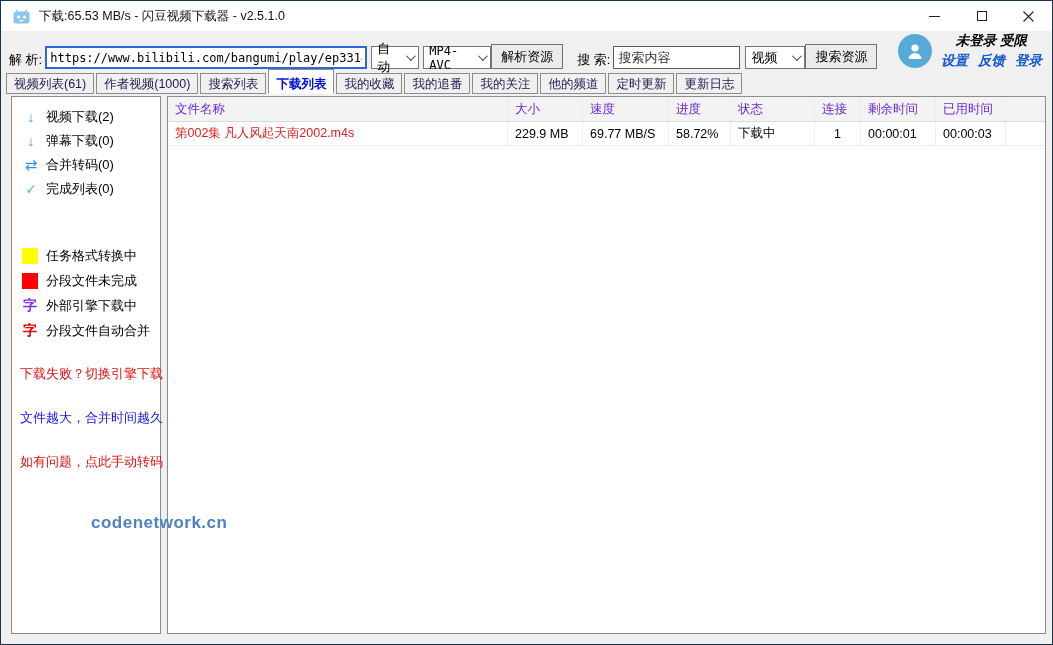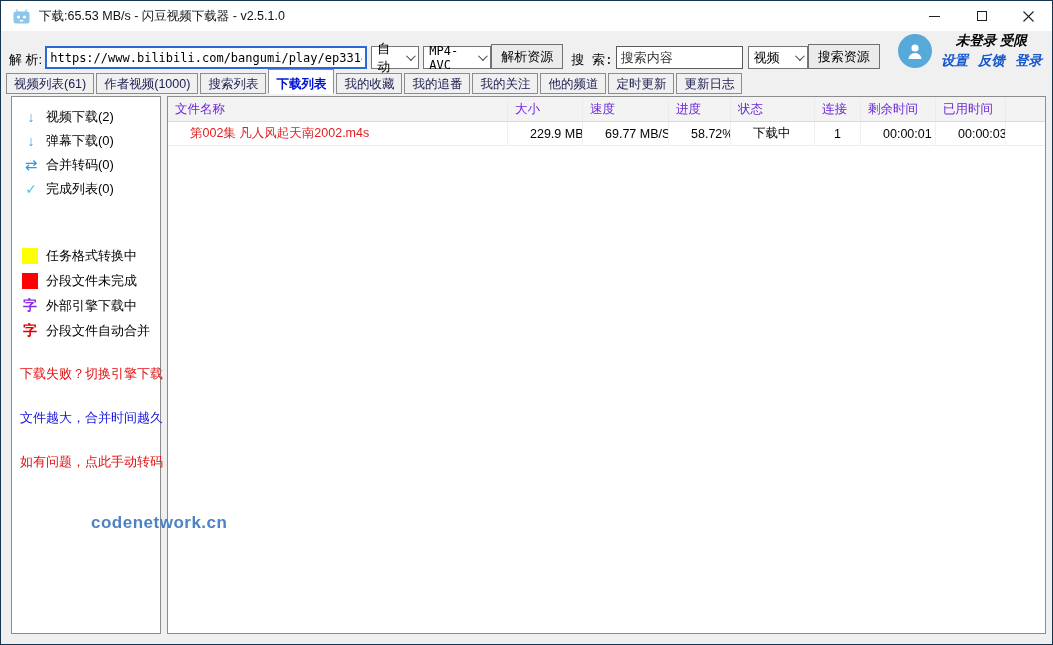--- a/index.html
+++ b/index.html
@@ -24,21 +24,21 @@
                font-family:"DejaVu Sans Mono","Liberation Mono",monospace; font-size:12px; padding:0 3px; outline:none; }
   .combo { height:23px; background:#fff; border:1px solid #767676; display:flex; align-items:center;
            justify-content:space-between; padding:0 5px 0 5px; margin-left:4px; cursor:default; }
   .combo-auto { width:48px; }
   .combo-fmt { width:68px; font-family:"DejaVu Sans Mono","Liberation Mono",monospace; font-size:12px; }
   .combo-vtype { width:60px; margin-left:5px; }
   .chev { width:7px; height:7px; border-right:1.5px solid #444; border-bottom:1.5px solid #444;
           transform:rotate(45deg) translateY(-2px); margin-left:4px; flex:none; }
   .btn { height:25px; background:#ebebeb; border:1px solid #707070; font-size:13px;
          padding:0 9px; margin-left:0; font-family:inherit; cursor:default; }
-  .search-label { margin-left:8px;font-family:Liberation Mono, monospace; }
+  .search-label { margin-left:14px; }
   .search-input { width:127px; height:23px; border:1px solid #5c5c5c; background:#fff;
                   font-size:13px; padding:0 4px; font-family:inherit; outline:none; }
   .search-input::placeholder { color:#333; opacity:1; }
 
   .account { position:absolute; right:10px; top:1px; display:flex; align-items:center; z-index:20;font-style:italic; }
   .avatar { width:34px; height:34px; border-radius:50%; background:#57a9d9; flex:none;
             display:flex; align-items:center; justify-content:center; }
   .acct-col { margin-left:9px; text-align:center; }
   .acct-status { font-weight:bold; font-size:13.5px; color:#000; white-space:nowrap; }
   .acct-links { margin-top:2px; display:flex; gap:10px; justify-content:center; }
@@ -80,21 +80,21 @@
   .note-blue { color:#1414e0; }
 
   .watermark { position:absolute; left:90px; top:419px; z-index:5; color:#4d82c4;
                font-size:17px; font-weight:600; letter-spacing:0.5px; }
 
   
   .thead { display:flex; height:25px; background:#f3f3f3; border-bottom:1px solid #d9d9d9; align-items:center; }
   .th { font-size:12.5px; color:#6d28d9; padding-left:7px; border-right:1px solid #ececec; height:100%;
         display:flex; align-items:center; cursor:default; }
   .trow { display:flex; height:24px; align-items:center; background:#fff; border-bottom:1px solid #ededed; cursor:default; }
-  .td { font-size:12.5px; padding-left:22px; border-right:1px solid #f0f0f0; height:100%;
+  .td { font-size:12.5px; padding-left:7px; border-right:1px solid #f0f0f0; height:100%;
         display:flex; align-items:center; overflow:hidden; white-space:nowrap; }
   .col-name   { width:340px; }
   .col-size   { width:75px; }
   .col-speed  { width:86px; }
   .col-prog   { width:62px; }
   .col-status { width:84px; }
   .col-conn   { width:46px; }
   .col-remain { width:75px; }
   .col-elapsed{ width:70px; }
   .td.col-conn { justify-content:center; padding-left:0; }

